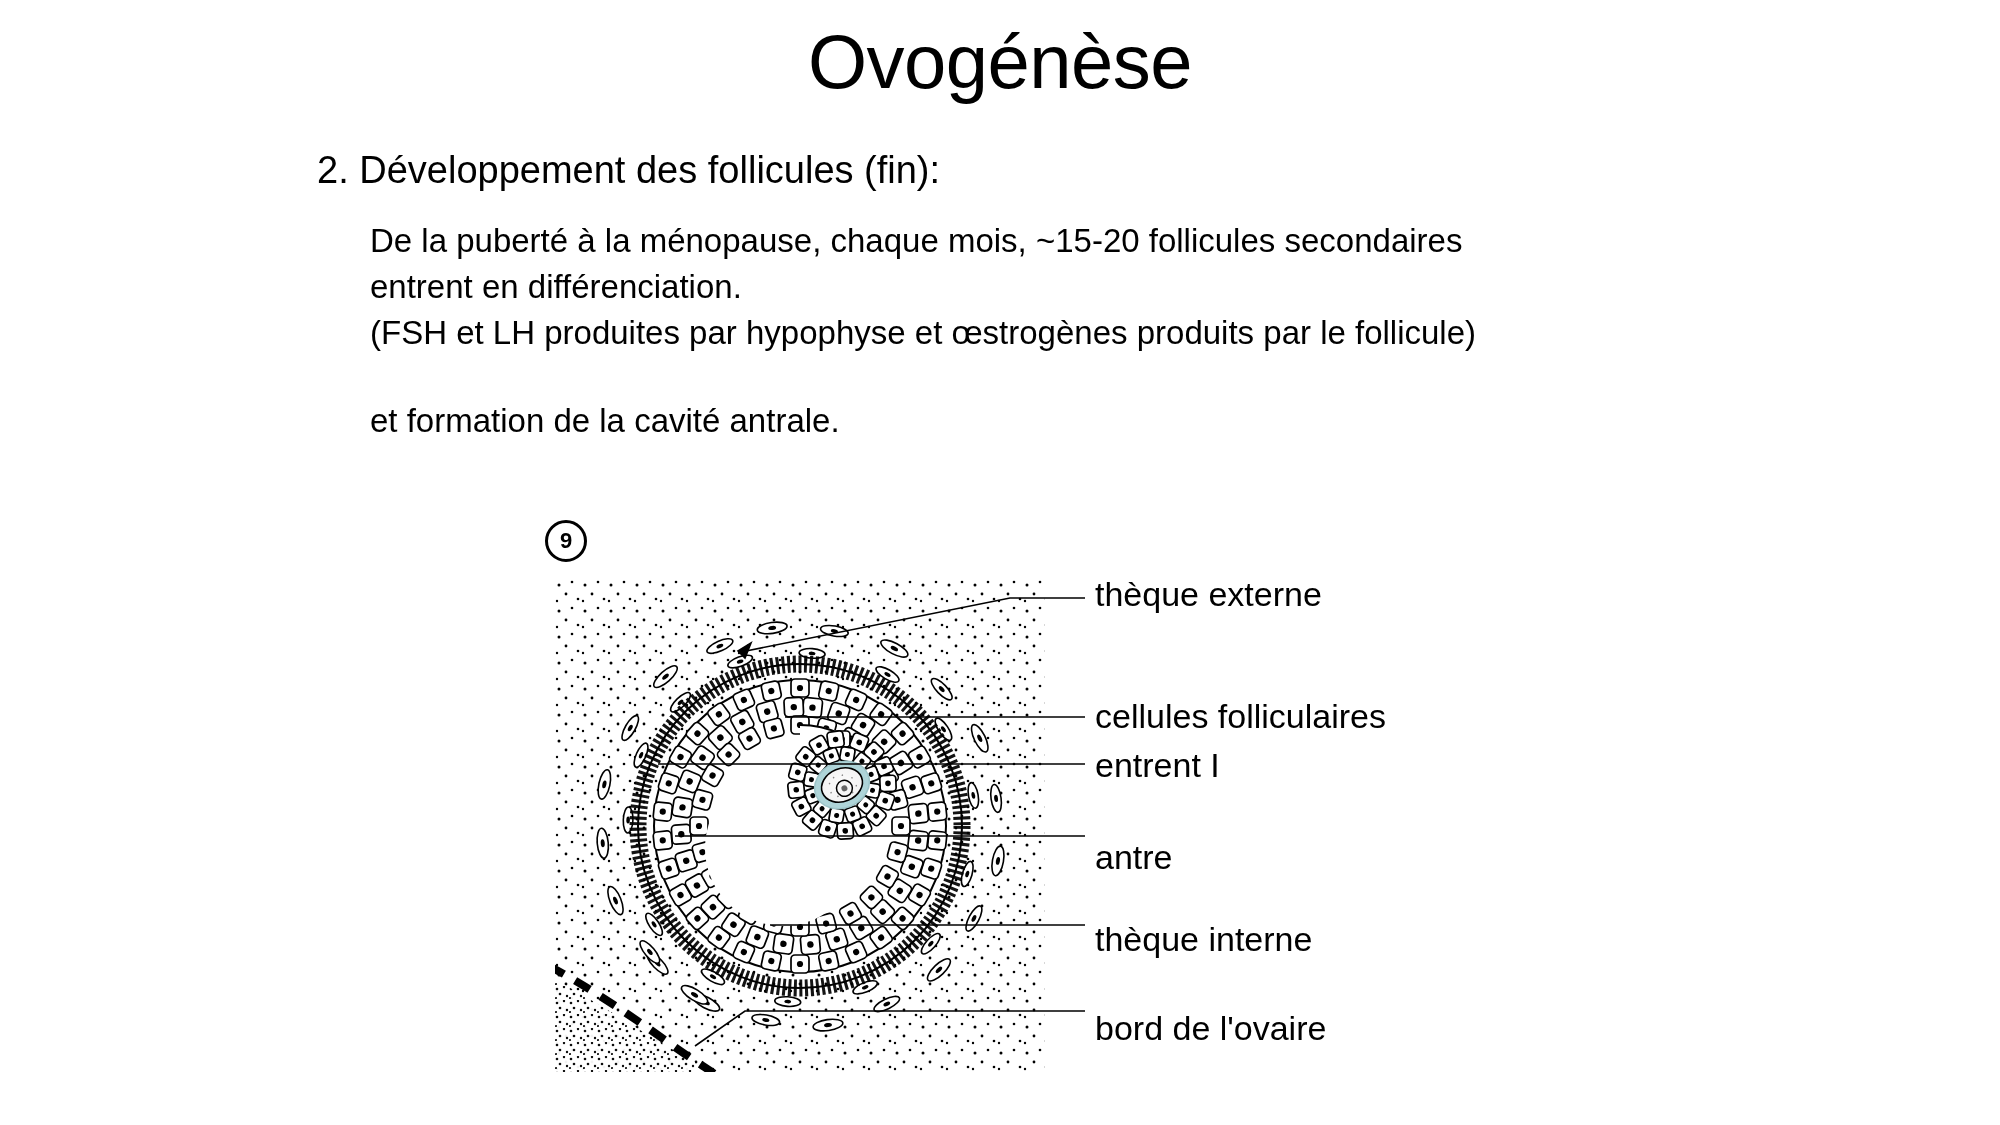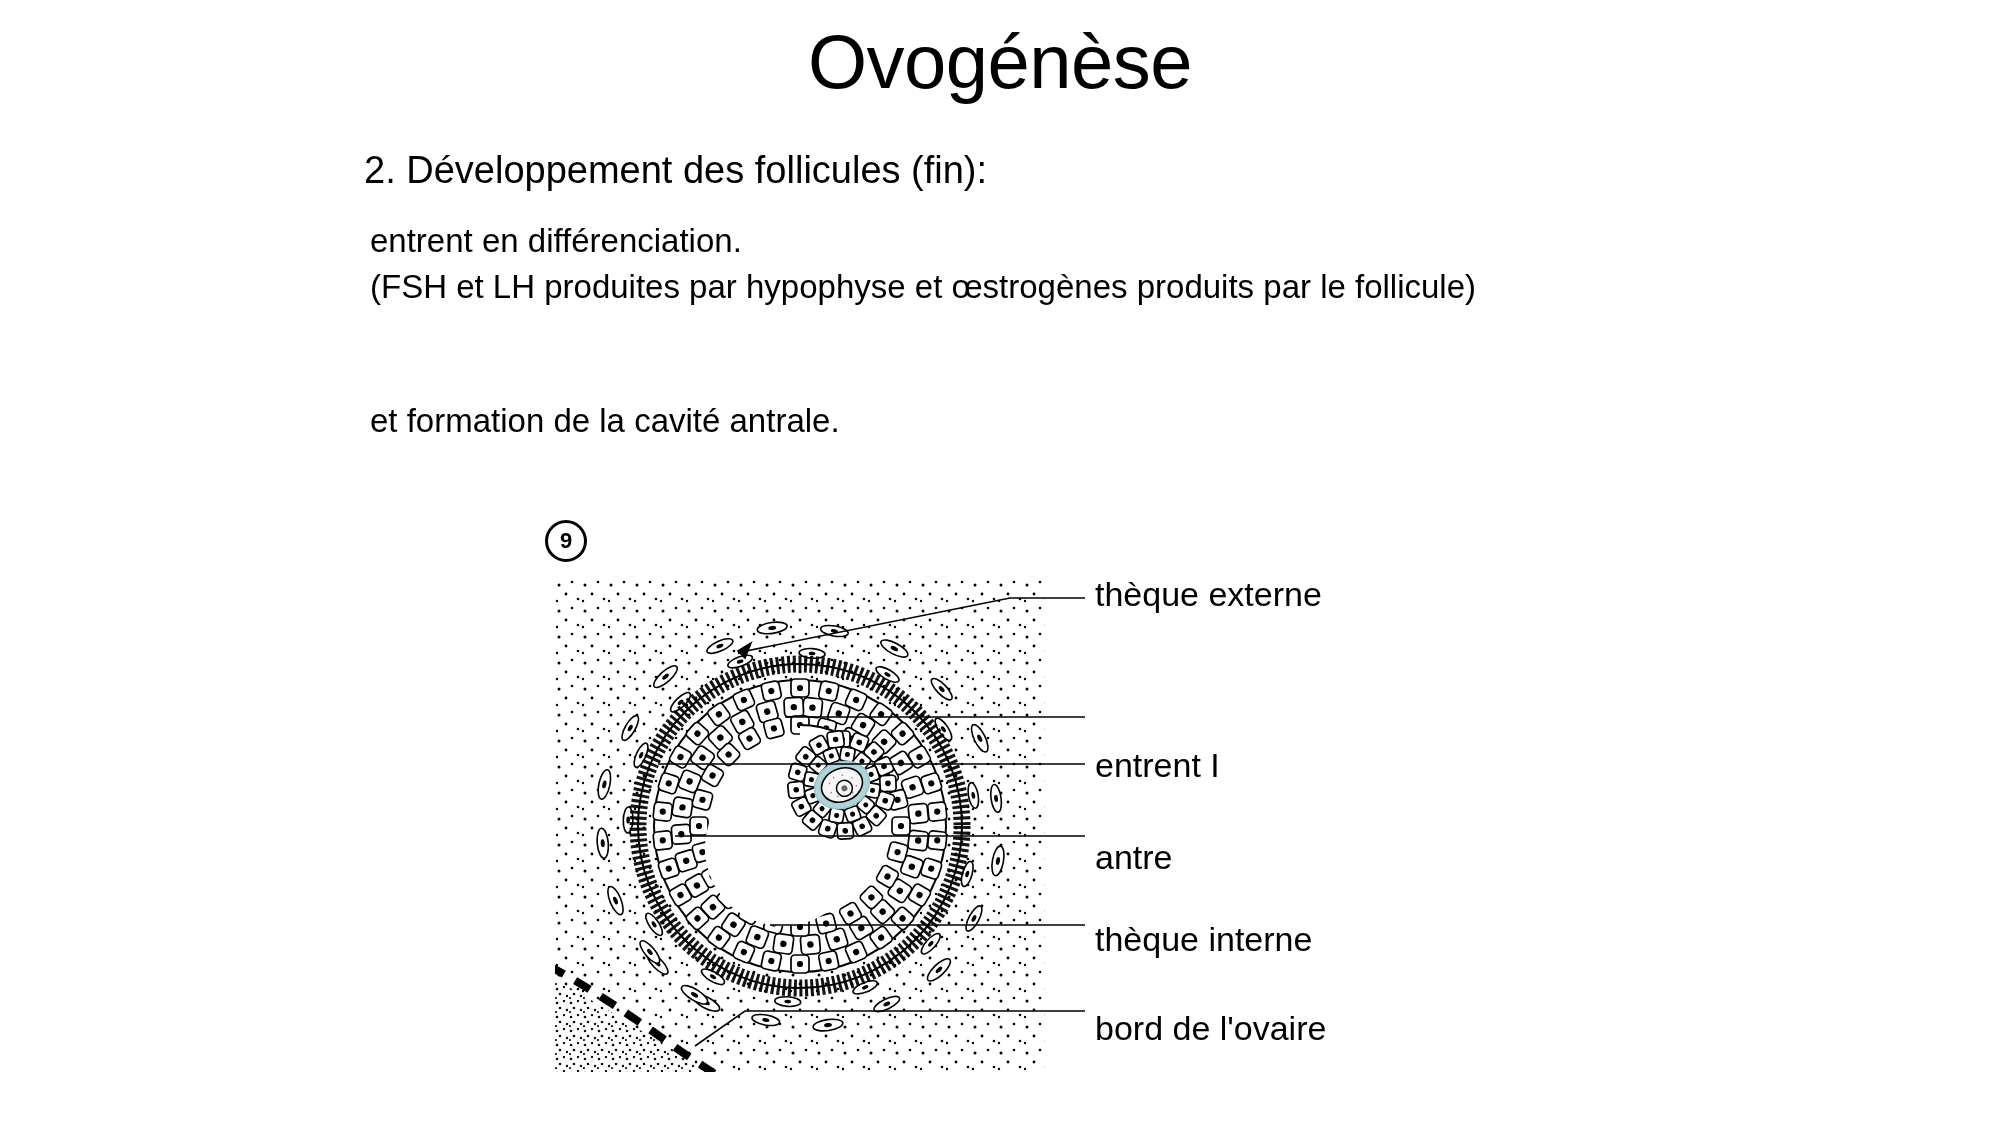--- a/index.html
+++ b/index.html
@@ -23,21 +23,20 @@
     letter-spacing:-0.5px;
   }
 
   .section-heading{
     position:absolute;
     left:317px; top:148px;
     font-size:38px;
     font-weight:400;
     line-height:1.2;
     white-space:nowrap;
-    margin-left:47px;
   }
 
   .body-block{
     position:absolute;
     left:370px;
     font-size:33px;
     font-weight:400;
     line-height:46px;
     white-space:nowrap;
   }
@@ -90,20 +89,21 @@
 </head>
 <body>
 
 <div class="slide">
 
   <div class="slide-title">Ovogénèse</div>
 
   <div class="section-heading">2. Développement des follicules (fin):</div>
 
   <div class="body-block block-a">
+    <span class="body-line">De la puberté à la ménopause, chaque mois, ~15-20 follicules secondaires</span>
     <span class="body-line">entrent en différenciation.</span>
     <span class="body-line">(FSH et LH produites par hypophyse et œstrogènes produits par le follicule)</span>
   </div>
 
   <div class="body-block block-b">
     <span class="body-line">et formation de la cavité antrale.</span>
   </div>
 
   <div class="badge">9</div>
 
@@ -796,18 +796,19 @@
         <path d="M 230 137 L 530 137"></path>
         <path d="M 103 184 L 530 184"></path>
         <path d="M 120 256 L 530 256"></path>
         <path d="M 215 345 L 530 345"></path>
         <path d="M 140 466 L 190 431 L 530 431"></path>
       </g>
     </svg>
   </div>
 
   <div class="callout c-theque-externe">thèque externe</div>
+  <div class="callout c-cellules">cellules folliculaires</div>
   <div class="callout c-ovocyte">entrent I</div>
   <div class="callout c-antre">antre</div>
   <div class="callout c-theque-interne">thèque interne</div>
   <div class="callout c-bord">bord de l'ovaire</div>
 
 </div>
 
 </body></html>

